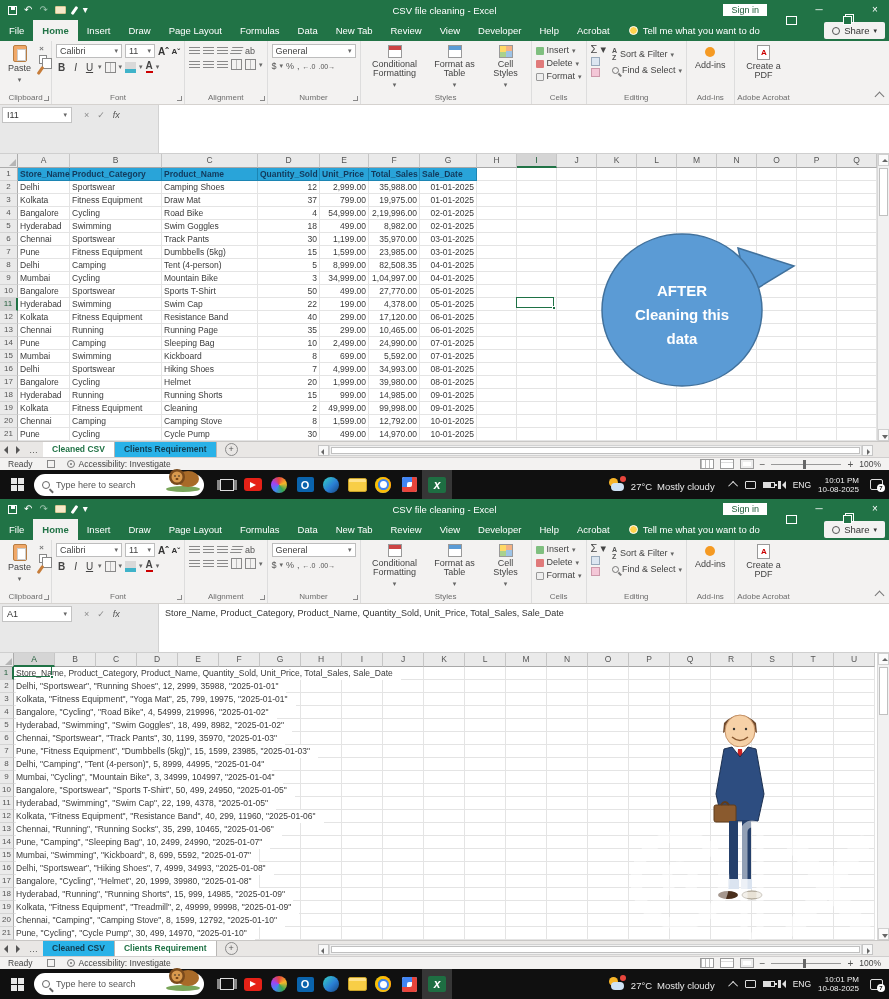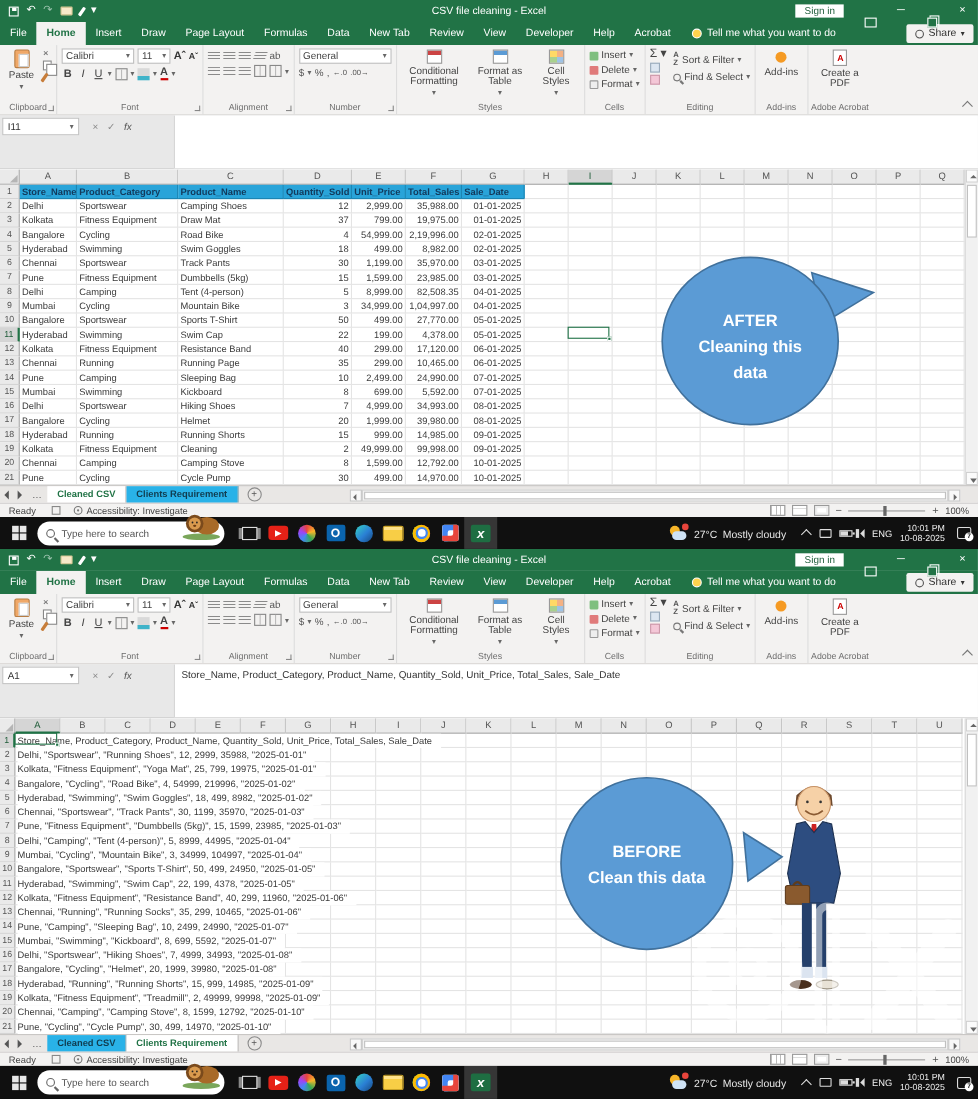--- a/index.html
+++ b/index.html
@@ -1747,26 +1747,20 @@
             </div>
             <div class="selbox" style="left:13px;top:-1px;width:39px;height:11px">
               <div class="fillh"></div>
             </div>
           </div>
     <div class="vscroll">
       <div class="va"></div>
       <div class="vthumb"></div>
       <div class="va vb"></div>
     </div>
-    <div class="bubble" style="left: 508px; top: 52px;"><svg width="205" height="162" viewBox="0 0 205 162">
-              <polygon points="168,52 203,74 172,96" fill="#5b9bd5" stroke="#41719c" stroke-width="1.5"></polygon>
-              <ellipse cx="80" cy="80" rx="78" ry="78" fill="#5b9bd5" stroke="#41719c" stroke-width="1.5"></ellipse>
-              <text x="80" y="74" class="bt">BEFORE</text>
-              <text x="80" y="98" class="bt">Clean this data</text>
-            </svg></div>
     <div class="man" style="left: 698px; top: 56px;"><svg width="84" height="200" viewBox="0 0 84 200">
               <path d="M26 14 Q42 -2 58 14 L59 24 Q42 12 25 24 Z" fill="#6e4a2e"></path>
               <ellipse cx="42" cy="22" rx="15" ry="16" fill="#f6d1a7" stroke="#c89468"></ellipse>
               <circle cx="36" cy="20" r="1.2" fill="#333"></circle>
               <circle cx="48" cy="20" r="1.2" fill="#333"></circle>
               <path d="M34 28 Q42 35 50 28" stroke="#8a5a32" stroke-width="1.5" fill="none"></path>
               <polygon points="34,38 50,38 42,52" fill="#fff"></polygon>
               <polygon points="40,40 44,40 47,72 42,80 37,72" fill="#cc2222"></polygon>
               <path d="M26 40 L34 38 42 48 50 38 58 40 66 85 60 112 24 112 18 85 Z" fill="#2d4d80" stroke="#1c3050"></path>
               <rect x="16" y="96" width="22" height="17" rx="2" fill="#8a5a2e" stroke="#5e3c1d"></rect>

